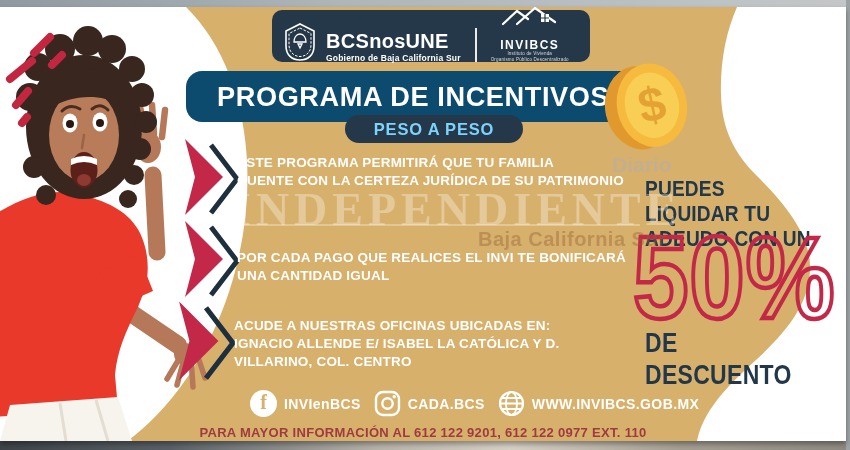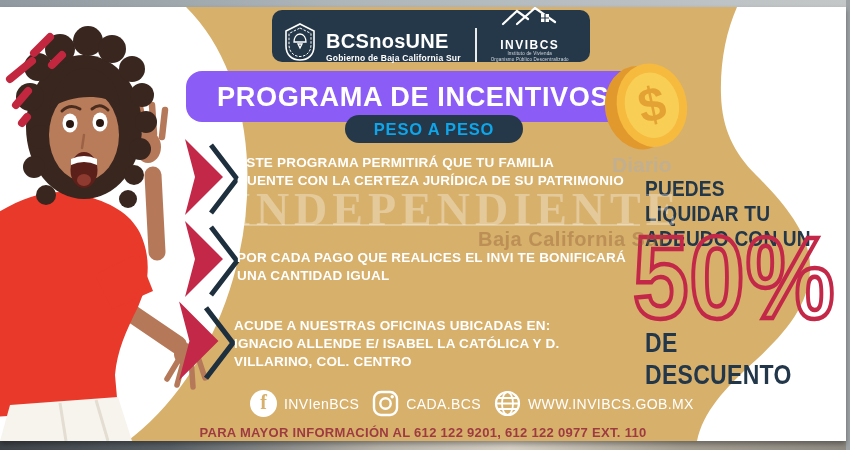--- a/index.html
+++ b/index.html
@@ -19,42 +19,42 @@
   .gov-header{position:absolute;left:272px;top:3px;width:318px;height:52px;background:#25384a;
     border-radius:10px;display:flex;align-items:flex-end;padding:0 10px;box-sizing:border-box;gap:8px;z-index:4;}
   .brand-col{display:flex;flex-direction:column;line-height:1;}
   .brand-main{color:#fff;font-size:20px;font-weight:800;letter-spacing:.3px;}
   .brand-tag{color:#fff;font-size:8.5px;font-weight:700;margin-top:3px;letter-spacing:.2px;}
   .hdr-divider{width:2px;height:34px;background:rgba(255,255,255,.9);margin:0 6px;}
   .org-col{display:flex;flex-direction:column;align-items:center;line-height:1;}
   .org-name{color:#fff;font-size:12px;font-weight:800;letter-spacing:1.5px;margin-top:13px;}
   .org-sub{color:#d9dde1;font-size:4.5px;line-height:5.5px;letter-spacing:.2px;}
   
-  .title-banner{position:absolute;left:186px;top:64px;width:454px;height:51px;background:#8b5cf6;
+  .title-banner{position:absolute;left:186px;top:64px;width:454px;height:51px;background:#0c4a6e;
     border-radius:16px;display:flex;align-items:center;justify-content:center;z-index:3;}
   .title-banner span{color:#fff;font-size:28px;font-weight:800;letter-spacing:.6px;transform:scaleX(.97);}
   .subtitle-pill{position:absolute;left:345px;top:108px;width:178px;height:28px;background:#25384a;
     border-radius:15px;display:flex;align-items:center;justify-content:center;z-index:4;}
-  .subtitle-pill span{color:#0ea5e9;font-size:16.5px;font-weight:800;letter-spacing:.8px;}
+  .subtitle-pill span{color:#7dd3fc;font-size:16.5px;font-weight:800;letter-spacing:.8px;}
   .coin{position:absolute;left:600px;top:49px;z-index:5;}
   
   .arrow{position:absolute;z-index:3;}
   .bullet-text{position:absolute;width:410px;color:#ffffff;font-size:13.5px;font-weight:700;
     line-height:18px;letter-spacing:.2px;white-space:pre-line;z-index:3;}
   
   .offer-heading{position:absolute;left:645px;top:169px;color:#22374a;font-size:22.5px;font-weight:800;
     line-height:25px;white-space:pre-line;transform:scaleX(.85);transform-origin:left top;z-index:3;letter-spacing:.2px;}
   .offer-percent{position:absolute;left:633px;top:213px;font-size:116px;line-height:116px;font-weight:800;
     color:transparent;-webkit-text-stroke:4.5px #c32848;transform:scaleX(.86);transform-origin:left top;z-index:3;letter-spacing:1px;}
   .offer-footer{position:absolute;left:645px;top:320px;color:#22374a;font-size:28px;font-weight:800;
     transform:scaleX(.82);transform-origin:left top;z-index:3;letter-spacing:.4px;}
   
   .social-row{position:absolute;left:250px;top:383px;display:flex;align-items:center;gap:13px;z-index:3;}
   .social-item{display:flex;align-items:center;gap:7px;}
-  .social-label{color:#fff;font-size:14px;font-weight:400;letter-spacing:.4px;}
+  .social-label{color:#fff;font-size:14px;font-weight:700;letter-spacing:.4px;}
   .fb-circle{width:27px;height:27px;border-radius:50%;background:#fff;display:flex;align-items:center;
     justify-content:center;}
   .fb-circle span{color:#d7b06b;font-family:"Liberation Serif",serif;font-weight:800;font-size:20px;margin-top:-2px;}
   
   .footer-info{position:absolute;left:0;top:418px;width:846px;text-align:center;color:#9e3a42;
     font-size:13px;font-weight:800;letter-spacing:.3px;z-index:3;}
   
   .wm{position:absolute;z-index:6;pointer-events:none;}
   .wm-diario{left:568px;top:146px;font-size:21px;font-weight:700;color:rgba(175,175,175,.55);margin-left:44px;}
   .wm-name{left:233px;top:176px;font-family:"Liberation Serif",serif;font-size:46px;font-weight:700;

